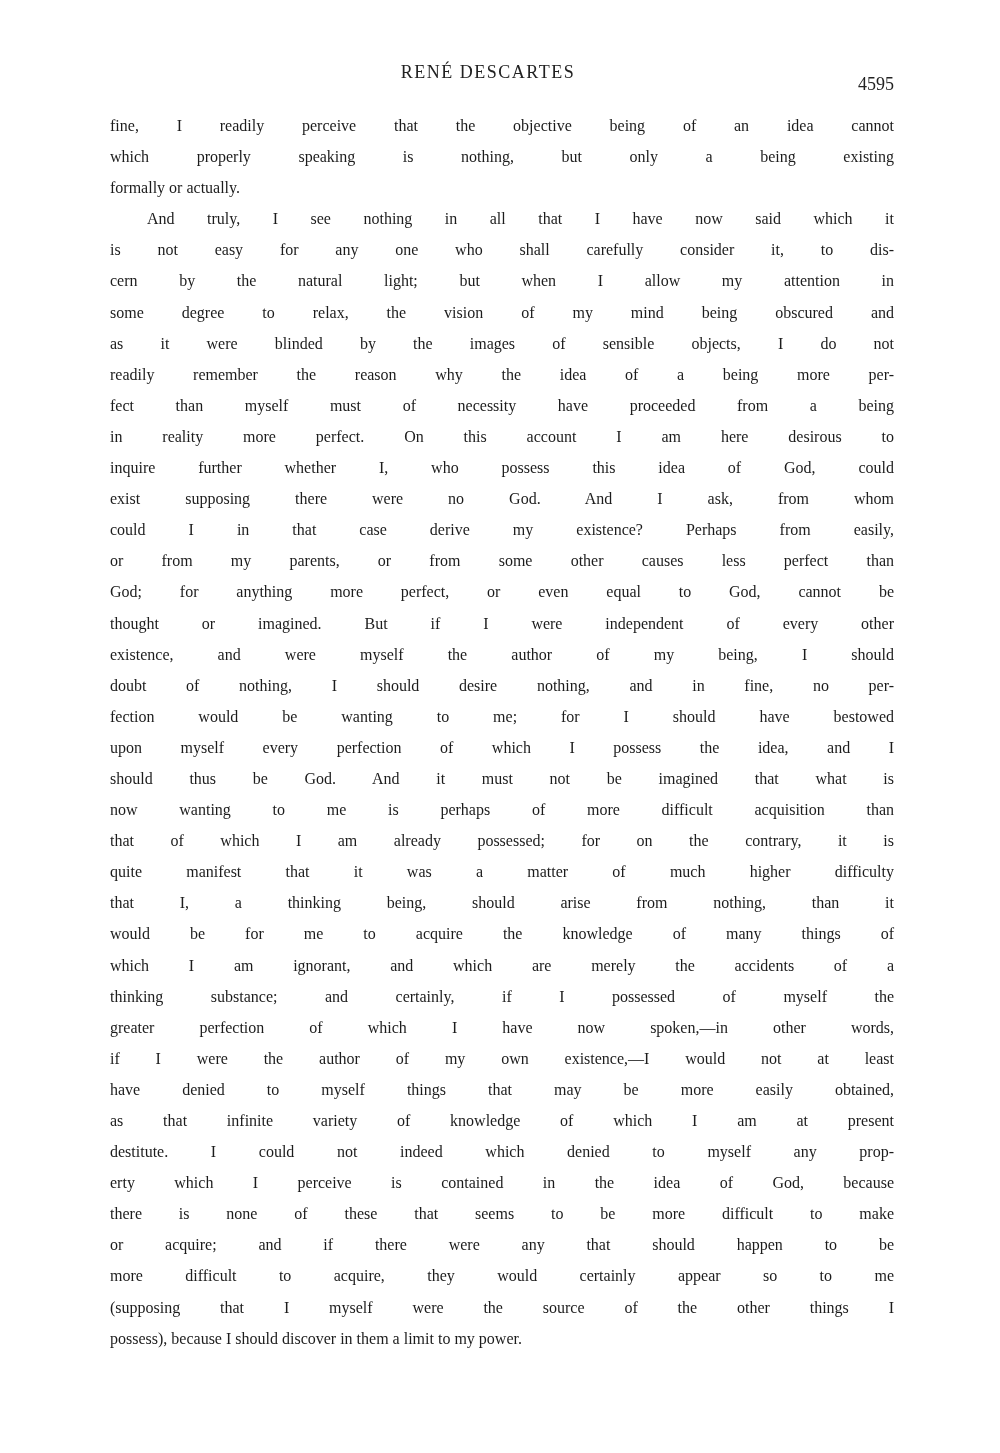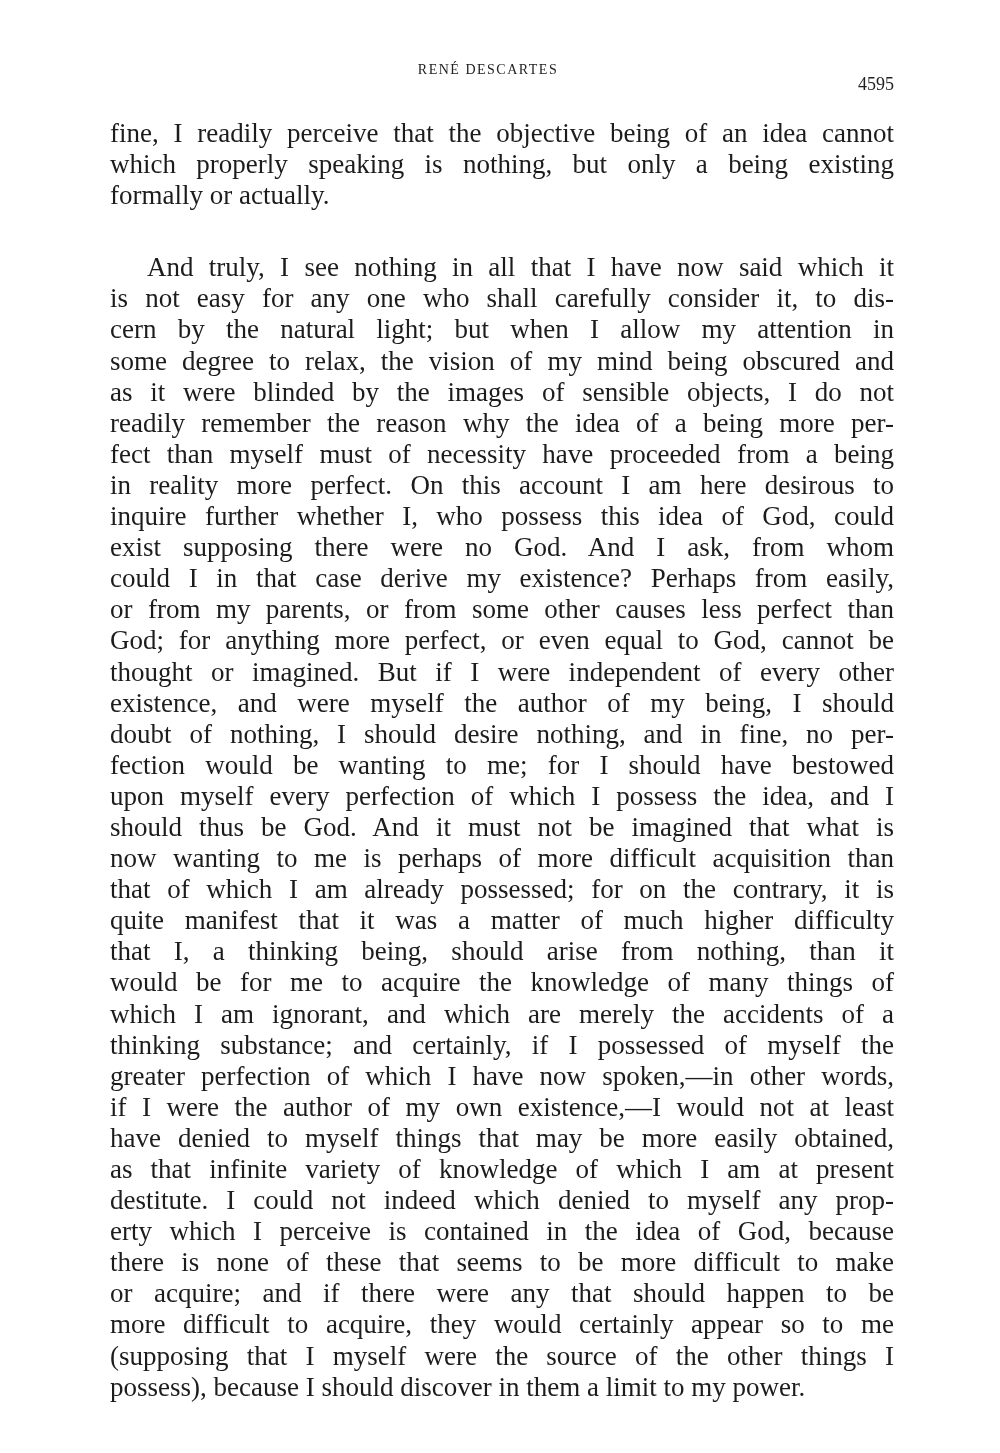--- a/index.html
+++ b/index.html
@@ -1,38 +1,38 @@
 <!DOCTYPE html>
 <html><head>
 <meta charset="utf-8">
 <style>
   html, body { margin: 0; padding: 0; background: #ffffff; }
   body { width: 1000px; height: 1453px; position: relative; overflow: hidden; color: #1a1a1a; }
   .page { position: absolute; left: 0; top: 0; width: 1000px; height: 1453px; background: #ffffff; }
   .running-head {
     position: absolute; left: 0; width: 976px; top: 62px; text-align: center;
     font-family: "Liberation Serif", "DejaVu Serif", serif;
-    font-size: 14px; letter-spacing: 1.5px; color: #222;
+    font-size: 18px; letter-spacing: 1.5px; color: #222;
   }
   .page-number {
     position: absolute; right: 106px; top: 74px;
     font-family: "Liberation Serif", "DejaVu Serif", serif;
     font-size: 18px; color: #222;
   }
   .body-text {
-    position: absolute; left: 110px; top: 118px; width: 784px;
+    position: absolute; left: 110px; top: 110px; width: 784px;
     font-family: "Liberation Serif", "DejaVu Serif", serif;
-    font-size: 27px; line-height: 31.1px; color: #1c1c1c;
+    font-size: 16px; line-height: 31.1px; color: #1c1c1c;
   }
   .line {
     display: block; white-space: nowrap; height: 31.1px;
     text-align: justify; text-align-last: justify;
   }
   .line.last { text-align-last: left; }
-  .line.indent { padding-left: 37px; margin-top: 41px; }
+  .line.indent { padding-left: 37px; }
 </style>
 </head>
 <body>
 
 <div class="page">
   <div class="running-head">RENÉ DESCARTES</div>
   <div class="page-number">4595</div>
   <div class="body-text" id="body-text">
       <div>
         <span class="line">fine, I readily perceive that the objective being of an idea cannot</span>

